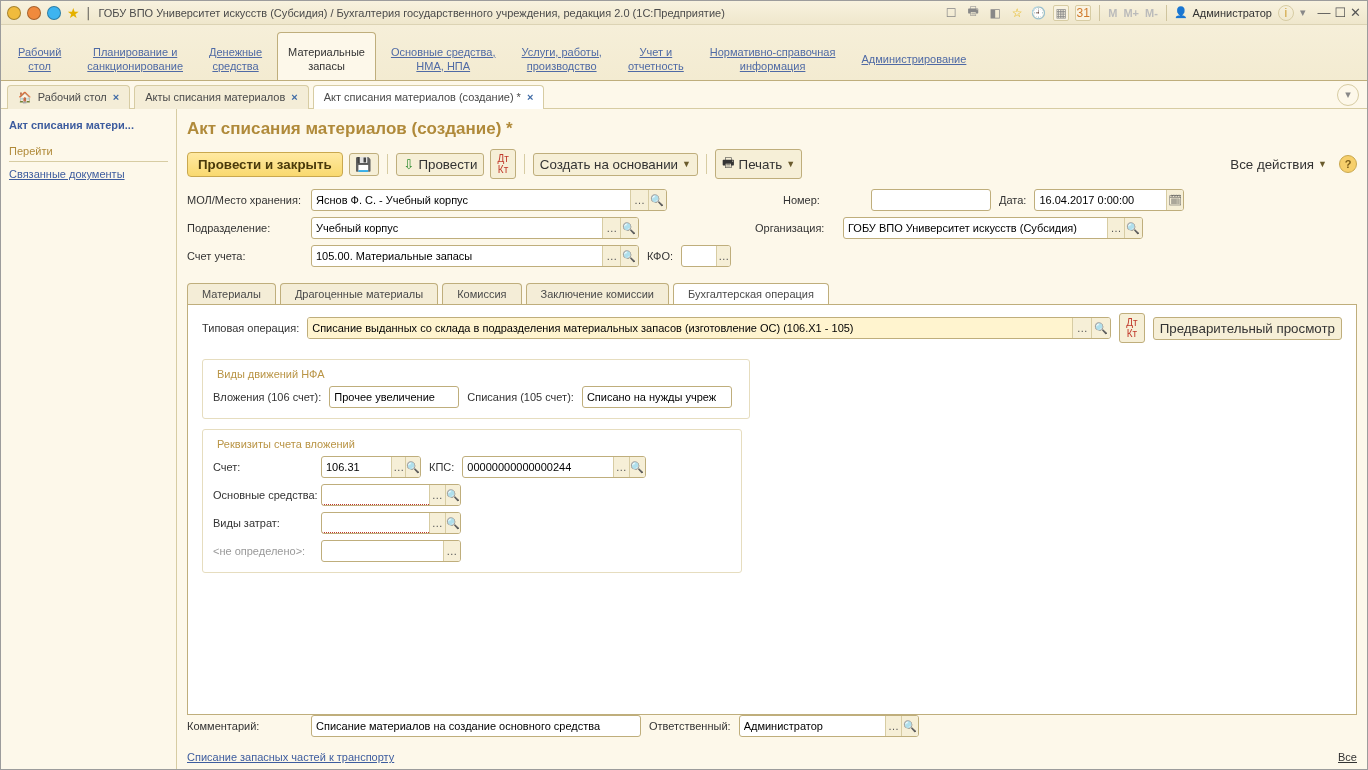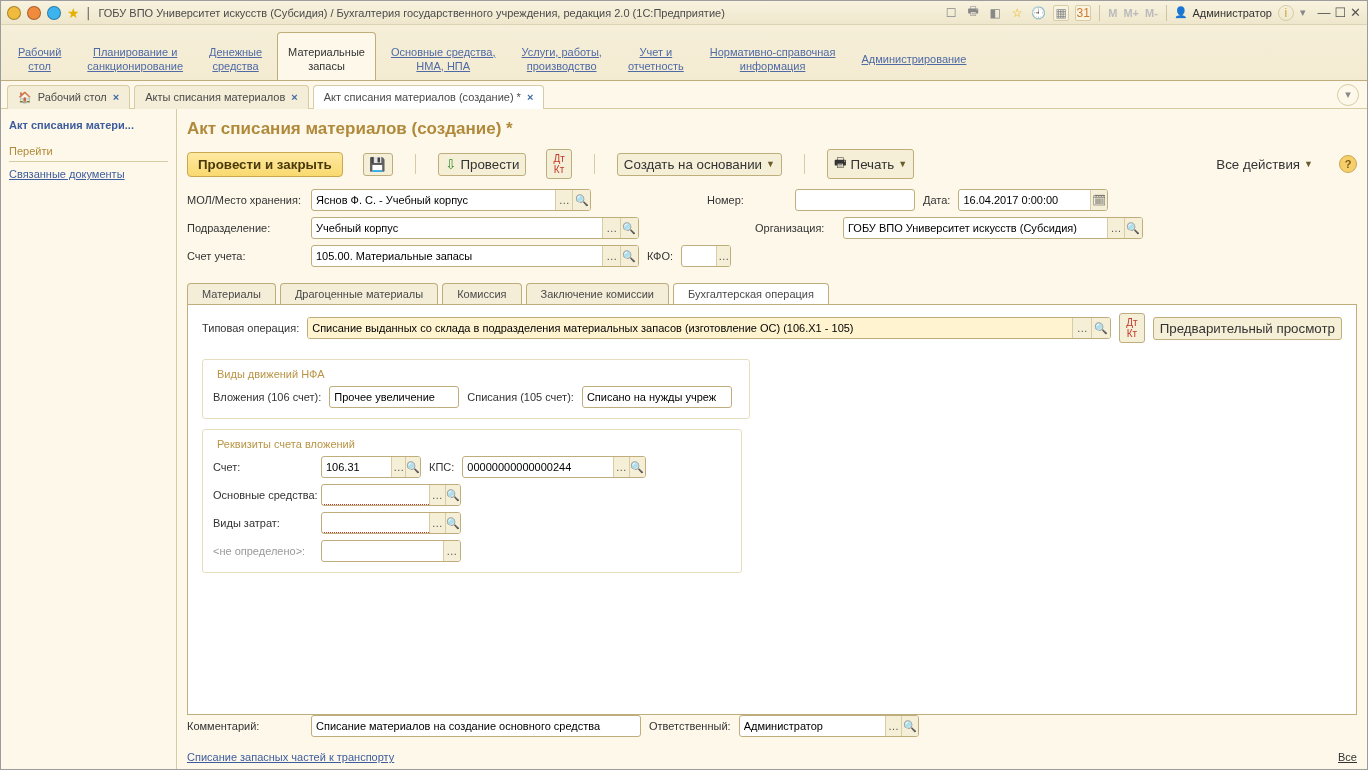--- a/index.html
+++ b/index.html
@@ -50,21 +50,21 @@
 
 .main{display:flex;flex:1;min-height:0;}
 .sidebar{width:176px;border-right:1px solid var(--border);background:#fdf8ea;padding:6px 8px;display:flex;flex-direction:column;gap:2px;}
 .side-heading{font-weight:bold;color:#3d5c9e;padding:4px 0;white-space:nowrap;overflow:hidden;text-overflow:ellipsis;}
 .side-sub{color:#b08a3a;border-bottom:1px solid var(--border);padding:2px 0 4px;margin-top:6px;}
 .side-link{color:#3d5c9e;text-decoration:underline;padding:4px 0;cursor:pointer;}
 
 .content{flex:1;display:flex;flex-direction:column;min-width:0;padding:4px 10px 6px;}
 .form-title{color:var(--accent);font-size:17px;font-weight:bold;margin:6px 0 10px;}
 
-.toolbar{display:flex;align-items:center;gap:20px;margin-bottom:10px;}
+.toolbar{display:flex;align-items:center;gap:6px;margin-bottom:10px;}
 .btn-primary{background:linear-gradient(#ffe9a2,#f9d96f);border:1px solid #c9a84f;border-radius:4px;padding:4px 10px;font-weight:bold;color:#4a3a0b;cursor:pointer;}
 .btn{background:#f6efd7;border:1px solid var(--border-dark);padding:3px 6px;border-radius:3px;cursor:pointer;display:inline-flex;align-items:center;gap:4px;color:#333;}
 .btn .caret{font-size:9px;color:#6a5b2c;}
 .vsep{width:1px;height:20px;background:var(--border);margin:0 2px;}
 .toolbar-spacer{flex:1;}
 .help-circle{width:18px;height:18px;border-radius:50%;background:#f6cf6b;border:1px solid #c9a84f;display:inline-flex;align-items:center;justify-content:center;color:#7a5b17;font-weight:bold;}
 
 
 .form-row{display:flex;align-items:center;gap:8px;margin-bottom:6px;}
 .lbl{white-space:nowrap;color:#333;}
@@ -222,21 +222,21 @@
         <div class="toolbar-spacer"></div>
         <button class="btn" style="border:none;background:transparent;">
             <span>Все действия</span>
             <span class="caret">▼</span>
           </button>
         <span class="help-circle">?</span>
       </div>
 
       <div class="form-row">
         <span class="lbl" style="width:116px">МОЛ/Место хранения:</span>
-        <div class="field" style="width:280px">
+        <div class="field" style="width:356px">
             <input value="Яснов Ф. С. - Учебный корпус" style="">
             <span class="dots">…</span>
             <span class="mag">🔍</span>
           </div>
         <span style="width:100px"></span>
         <span class="lbl" style="width:80px">Номер:</span>
         <div class="field" style="width:120px">
             <input value="" style="">
           </div>
         <span class="lbl">Дата:</span>

